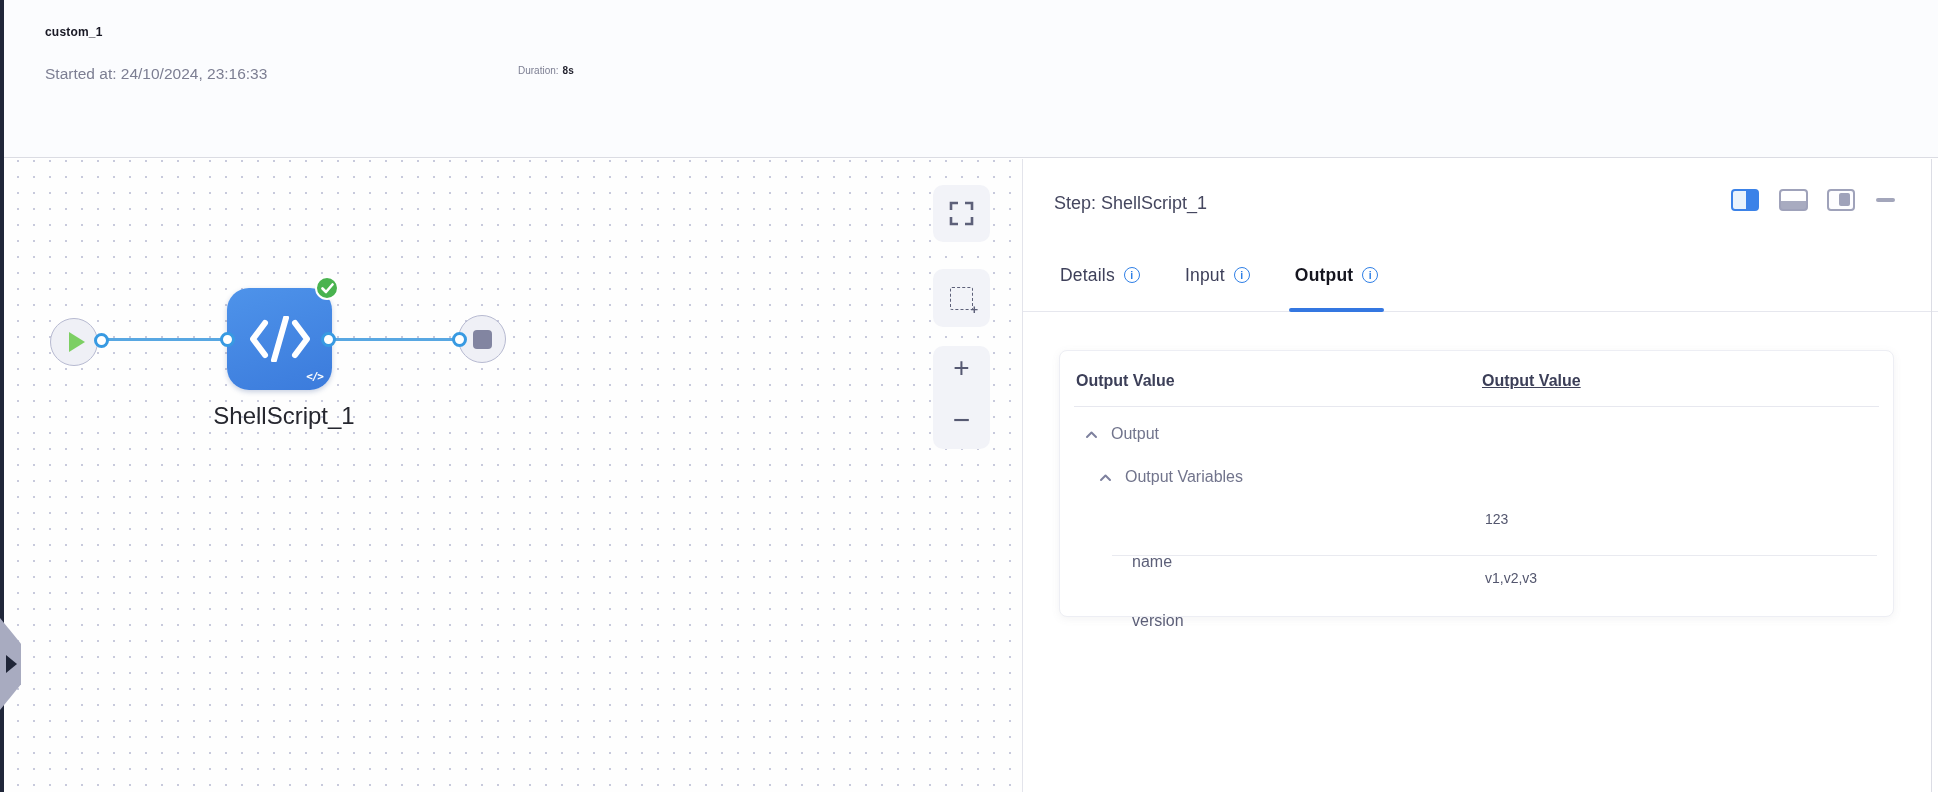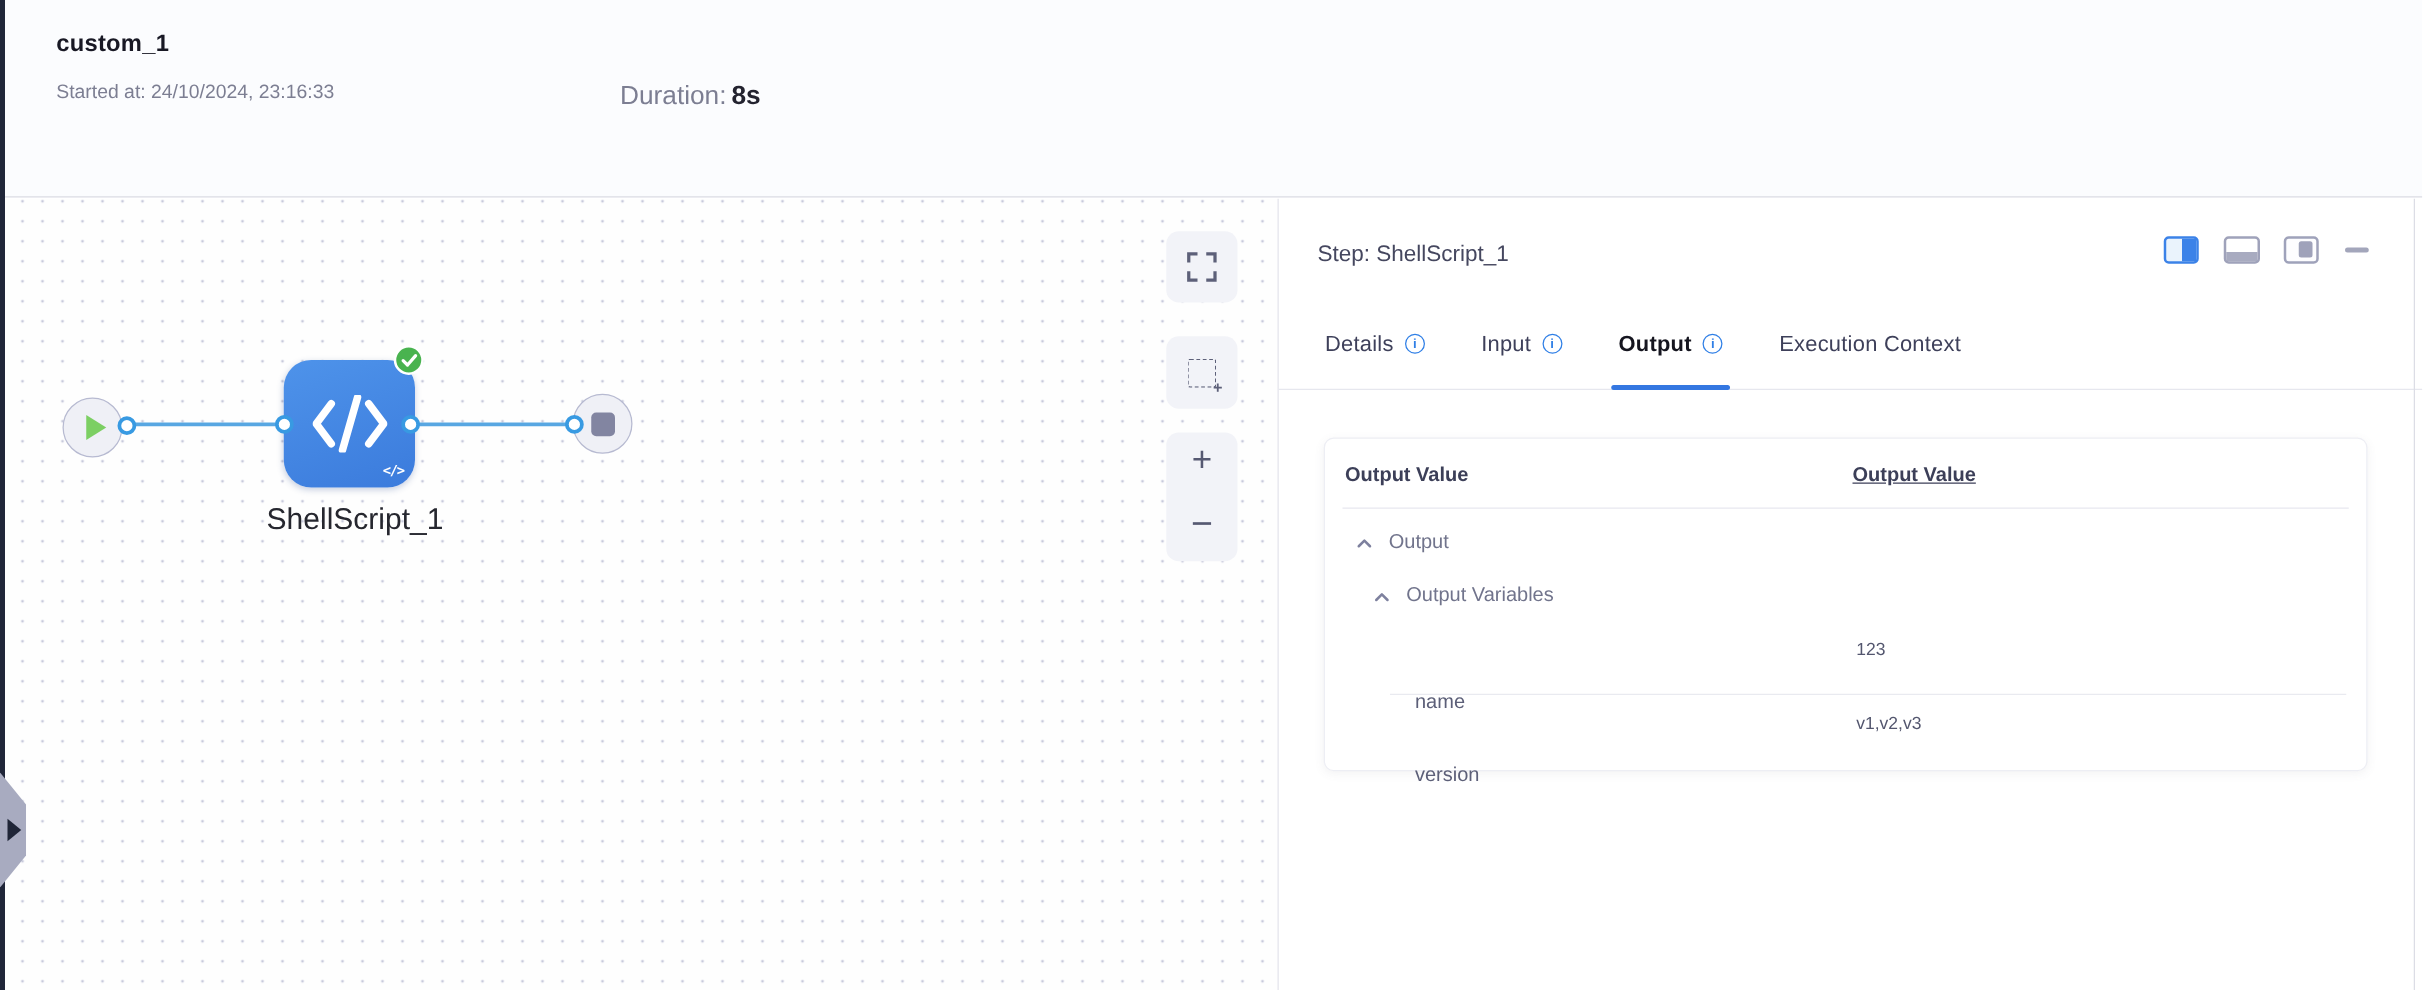--- a/index.html
+++ b/index.html
@@ -9,23 +9,23 @@
 
   
   .left-strip { position:absolute; left:0; top:0; bottom:0; width:4px; background:#202639; z-index:5; }
   .drawer-handle { position:absolute; left:0; top:618px; width:21px; height:92px; background:#a8abc0;
     clip-path:polygon(0 0, 100% 28%, 100% 72%, 0 100%); z-index:6; cursor:pointer; }
   .drawer-handle .tri { position:absolute; left:6px; top:37px; width:0; height:0;
     border-left:11px solid #1f2537; border-top:9px solid transparent; border-bottom:9px solid transparent; }
 
   
   .top-header { position:absolute; left:0; top:0; width:1938px; height:158px; background:#fbfcfe; border-bottom:1px solid #dbdce3; }
-  .run-title { position:absolute; left:45px; top:25px; font-size:19px; font-weight:700; color:#181824; letter-spacing:0.2px; }
+  .run-title { position:absolute; left:45px; top:25px; font-size:12px; font-weight:700; color:#181824; letter-spacing:0.2px; }
   .run-meta { position:absolute; left:45px; top:65px; font-size:15.5px; color:#7c7e92; }
-  .run-duration { position:absolute; left:496px; top:65px; font-size:21px; color:#7c7e92; }
+  .run-duration { position:absolute; left:518px; top:65px; font-size:10px; color:#7c7e92; }
   .run-duration b { color:#23232f; font-weight:600; margin-left:4px; }
 
   
   .canvas { position:absolute; left:4px; top:159px; width:1018px; height:633px; background:#fefefe;
     background-image:radial-gradient(circle,#c8cadc 1.15px, transparent 1.3px); background-size:16px 16px; background-position:6px 10px; }
 
   .edge { position:absolute; height:3px; background:#58a7e2; border-radius:2px; }
   .edge.e1 { left:97px; top:179px; width:127px; }
   .edge.e2 { left:324px; top:179px; width:132px; }
 
@@ -189,23 +189,20 @@
         <i class="info-icon">i</i>
       </div>
       <div class="tab">
         <span>Input</span>
         <i class="info-icon">i</i>
       </div>
       <div class="tab active">
         <span>Output</span>
         <i class="info-icon">i</i>
       </div>
-      <div class="tab">
-        <span>Execution Context</span>
-      </div>
     </div>
 
     <div class="card">
       <div class="col-head name">Output Value</div>
       <div class="col-head value">Output Value</div>
       <div class="card-divider"></div>
 
       <div class="trow r-output">
         <span class="chev">
           <svg width="13" height="9" viewBox="0 0 13 9">

